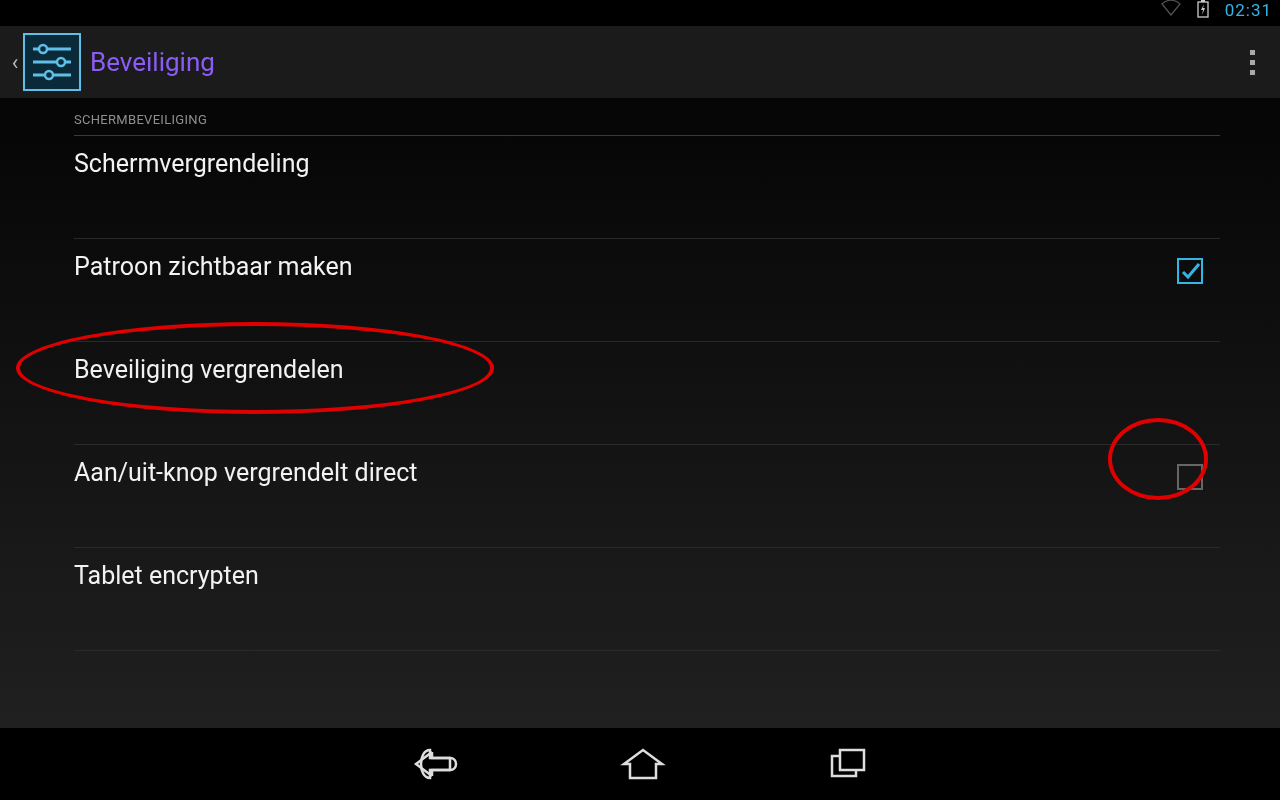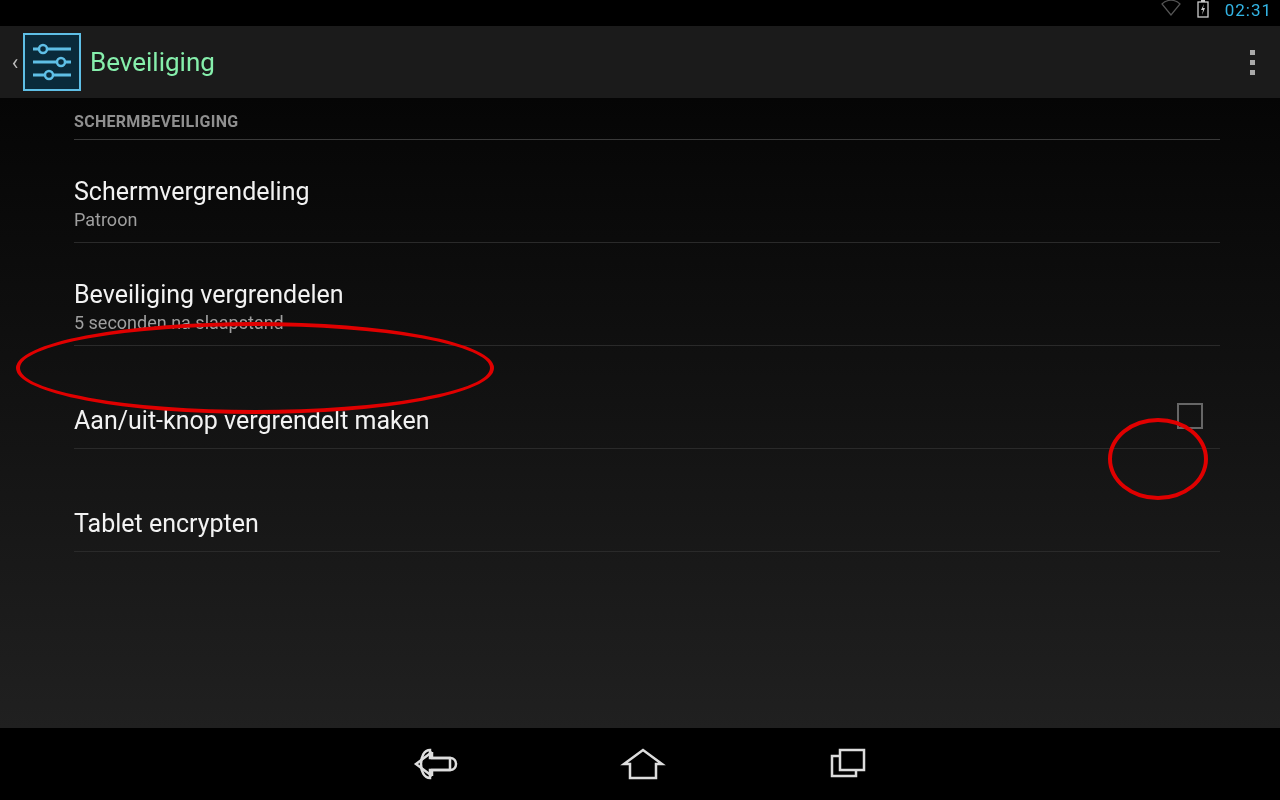--- a/index.html
+++ b/index.html
@@ -1,29 +1,29 @@
 <!DOCTYPE html>
 <html><head>
 <meta charset="utf-8">
 <style>
 html,body{margin:0;padding:0;width:1280px;height:800px;overflow:hidden;font-family:Roboto,Arial,Helvetica,sans-serif;background:#000;color:#fff;-webkit-font-smoothing:antialiased}
 .statusbar{height:26px;background:#000;display:flex;align-items:flex-start;justify-content:flex-end;padding:0 8px;gap:16px;font-size:17px;color:#33b5e5}
 .statusbar svg{display:block}
 .actionbar{height:72px;background:#1b1b1b;display:flex;align-items:center;padding:0 8px;border-bottom:2px solid #33b5e5;position:relative}
 .actionbar .back-caret{color:#bbb;font-size:22px;width:14px;display:flex;align-items:center;justify-content:center}
 .actionbar .app-icon{width:60px;height:60px;display:flex;align-items:center;justify-content:center;margin-right:8px}
-.actionbar .title{font-size:26px;font-weight:400;color:#86efac}
+.actionbar .title{font-size:26px;font-weight:400;color:#8b5cf6}
 .actionbar .overflow{margin-left:auto;width:40px;height:40px;display:flex;flex-direction:column;align-items:center;justify-content:center;gap:5px}
 .actionbar .overflow span{display:block;width:5px;height:5px;background:#aaa}
 
 .content{position:absolute;left:0;right:0;top:98px;bottom:72px;background:linear-gradient(#050505,#202020);overflow:hidden}
 .inner{padding:0 60px 0 74px}
 
-.cat{font-size:16px;font-weight:700;color:#8f8f8f;letter-spacing:0.3px;text-transform:uppercase;padding:14px 0 8px 0;border-bottom:1px solid #3a3a3a}
-.row{display:flex;align-items:flex-end;min-height:78px;border-bottom:1px solid #2a2a2a;padding:12px 0}
+.cat{font-size:13px;font-weight:400;color:#8f8f8f;letter-spacing:0.3px;text-transform:uppercase;padding:14px 0 8px 0;border-bottom:1px solid #3a3a3a}
+.row{display:flex;align-items:flex-start;min-height:78px;border-bottom:1px solid #2a2a2a;padding:12px 0}
 .row .txt{flex:1;display:flex;flex-direction:column;justify-content:center}
 .row .t1{font-size:25px;color:#f2f2f2;line-height:1.25}
 .row .t2{font-size:18px;color:#9f9f9f;margin-top:2px}
 .row .ctl{width:60px;height:40px;display:flex;align-items:center;justify-content:center}
 
 .checkbox{width:22px;height:22px;border:2px solid #666;display:flex;align-items:center;justify-content:center}
 .checkbox.checked{border-color:#33b5e5}
 .checkbox.checked svg{display:block}
 .checkbox svg{display:none}
 
@@ -77,35 +77,45 @@
 </div>
 
 <div class="content">
   <div class="inner">
 
     <div class="cat">SCHERMBEVEILIGING</div>
 
     <div class="row">
       <div class="txt">
         <div class="t1">Schermvergrendeling</div>
-        <div class="t2">Patroon</div>
-      </div>
-    </div>
-
-
-    <div class="row">
-      <div class="txt">
-        <div class="t1">Beveiliging vergrendelen</div>
-        <div class="t2">5 seconden na slaapstand</div>
       </div>
     </div>
 
     <div class="row">
       <div class="txt">
-        <div class="t1">Aan/uit-knop vergrendelt maken</div>
+        <div class="t1">Patroon zichtbaar maken</div>
+      </div>
+      <div class="ctl">
+        <div class="checkbox checked">
+          <svg width="20" height="20" viewBox="0 0 20 20">
+              <path d="M3 11 L8 16 L19 3" fill="none" stroke="#33b5e5" stroke-width="3"></path>
+            </svg>
+        </div>
+      </div>
+    </div>
+
+    <div class="row">
+      <div class="txt">
+        <div class="t1">Beveiliging vergrendelen</div>
+      </div>
+    </div>
+
+    <div class="row">
+      <div class="txt">
+        <div class="t1">Aan/uit-knop vergrendelt direct</div>
       </div>
       <div class="ctl">
         <div class="checkbox">
           
         </div>
       </div>
     </div>
 
 
 

